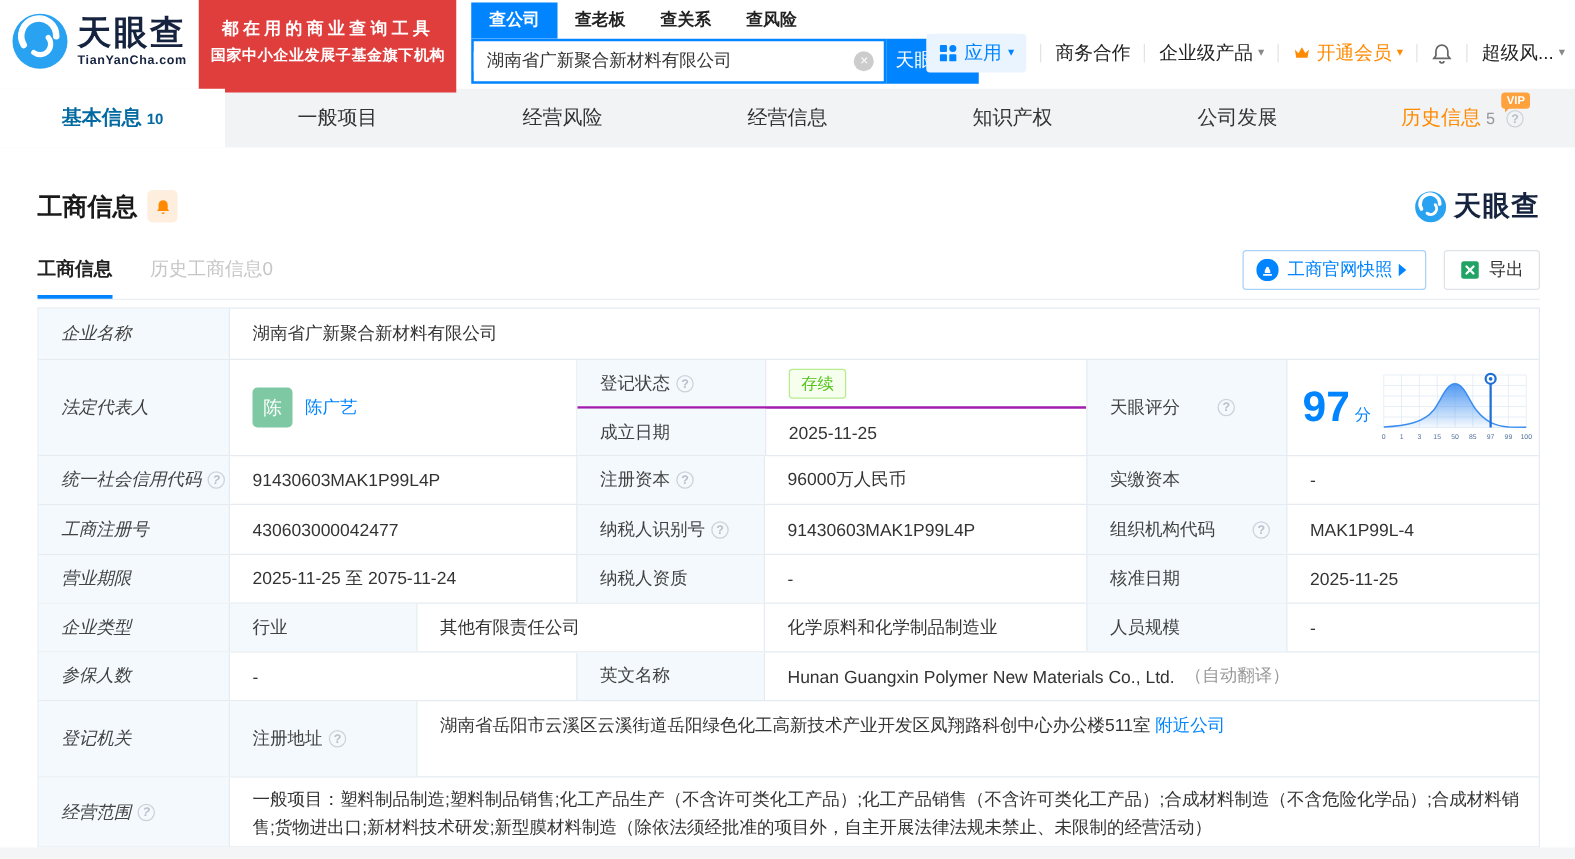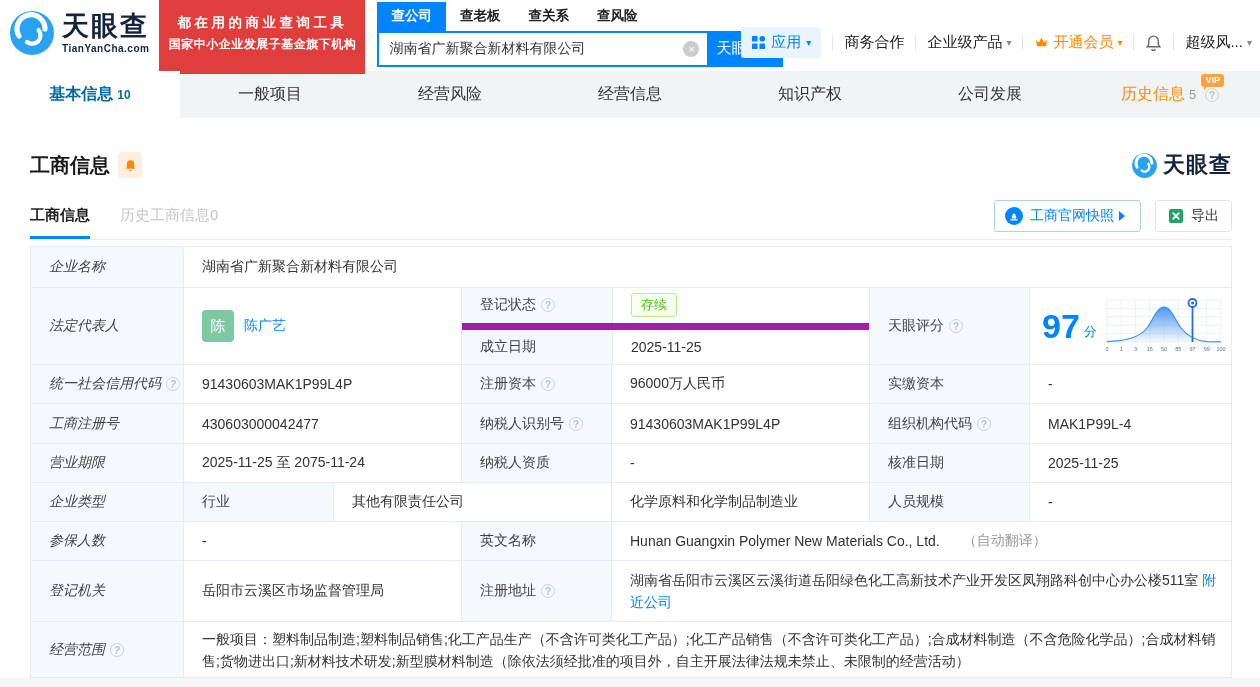--- a/index.html
+++ b/index.html
@@ -77,38 +77,38 @@
 
   
   .tbl { margin-top:6px; border:1px solid #e5ebf1; }
   .trow { display:flex; border-top:1px solid #e5ebf1; }
   .trow:first-child { border-top:none; }
   .c { display:flex; align-items:center; padding:0 10px 0 18px; font-size:14px; color:#333;
     border-left:1px solid #e5ebf1; }
   .trow > .c:first-child, .mrow > .c:first-child { border-left:none; }
   .lab { background:#f3f9fc; color:#424242; white-space:nowrap; }
   .w1{width:152px;flex:none;font-style:italic;} .w2{width:278px;flex:none;} .w3{width:150px;flex:none;}
-  .w4{width:258px;flex:none;} .w5{width:160px;flex:none;} .w6{width:204px;flex:none;}
+  .w4{width:258px;flex:none;} .w5{width:160px;flex:none;gap:25px;} .w6{width:204px;flex:none;}
   .grow { flex:1; }
   .q { width:14px; height:14px; border:1px solid #ccd2da; border-radius:50%; color:#b9c0ca; font-size:10px;
     line-height:13px; text-align:center; margin-left:5px; flex:none; font-weight:700; cursor:pointer; }
   .link { color:#0084ff; text-decoration:none; cursor:pointer; }
   .avatar { width:32px; height:32px; border-radius:4px; background:#7ec9a3; color:#fff; font-size:15px;
     display:flex; align-items:center; justify-content:center; margin-right:10px; flex:none; cursor:pointer; }
   .badge { border:1px solid #b7eb8f; background:#f6ffed; color:#52c41a; font-size:13px;
     padding:2px 9px; border-radius:3px; }
   .mid { width:408px; flex:none; display:flex; flex-direction:column; border-left:1px solid #e5ebf1; }
   .mrow { flex:1; display:flex; }
-  .mrow + .mrow { border-top:7px solid #a21caf; }
+  .mrow + .mrow { border-top:2px solid #a21caf; }
   .mid .lab { width:150px; flex:none; }
   .score-cell { padding:0 4px 0 12px; gap:4px; }
   .score-num { font-size:34px; font-weight:700; color:#0084ff; line-height:1; }
   .score-unit { font-size:13px; color:#0084ff; margin-top:12px; }
   .mlcell { display:block; line-height:22px; }
-  .note { color:#999; margin-left:23px; }
+  .note { color:#999; margin-left:8px; }
 
   .bottom-strip { height:9px; background:#f4f5f6; }
 </style>
 </head>
 <body>
 
 <div class="header">
   <div class="logo">
     <svg viewBox="0 0 24 24">
       <circle cx="12" cy="12" r="11" fill="#2aa2f2"></circle>
@@ -391,21 +391,20 @@
       <div class="c w2">-</div>
       <div class="c lab w3">英文名称</div>
       <div class="c grow">
         <span>Hunan Guangxin Polymer New Materials Co., Ltd.</span>
         <span class="note">（自动翻译）</span>
       </div>
     </div>
 
     <div class="trow" style="height:61px">
       <div class="c lab w1">登记机关</div>
-      <div class="c w2">岳阳市云溪区市场监督管理局</div>
       <div class="c lab w3">
         <span>注册地址</span>
         <span class="q">?</span>
       </div>
       <div class="c grow mlcell" style="padding-top:8px">
         <span>湖南省岳阳市云溪区云溪街道岳阳绿色化工高新技术产业开发区凤翔路科创中心办公楼511室</span>
         <a class="link">附近公司</a>
       </div>
     </div>
 

